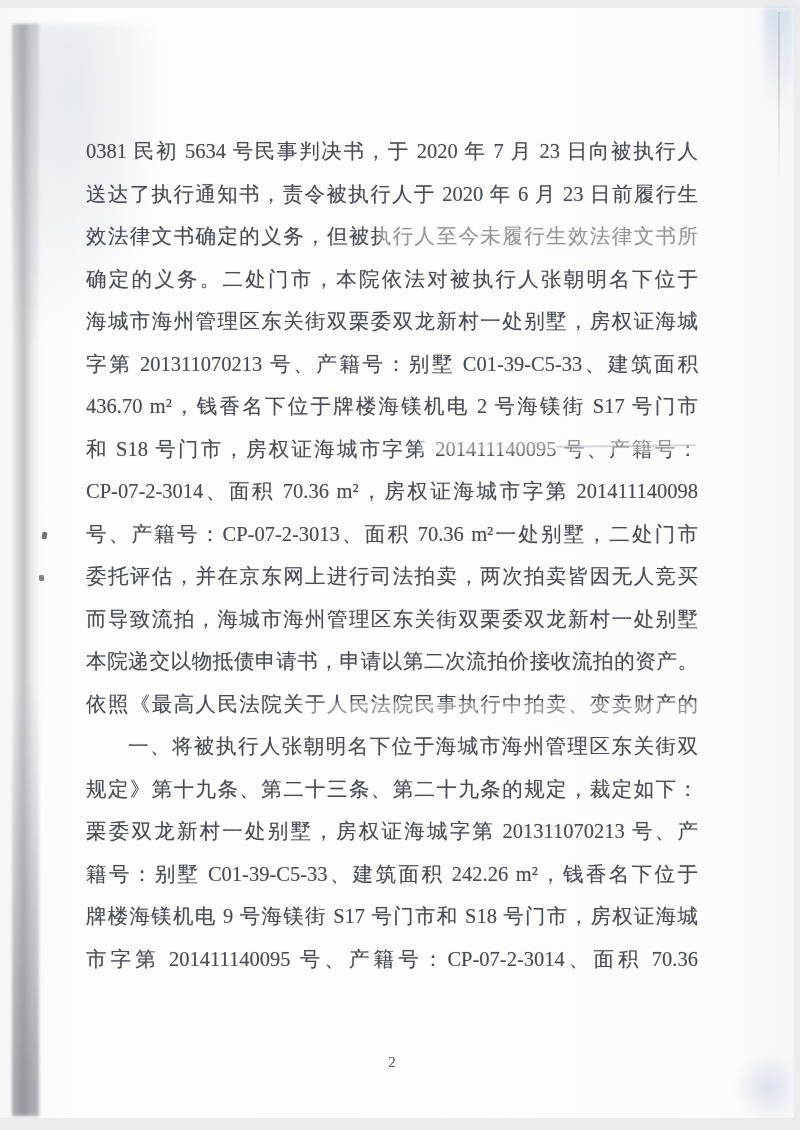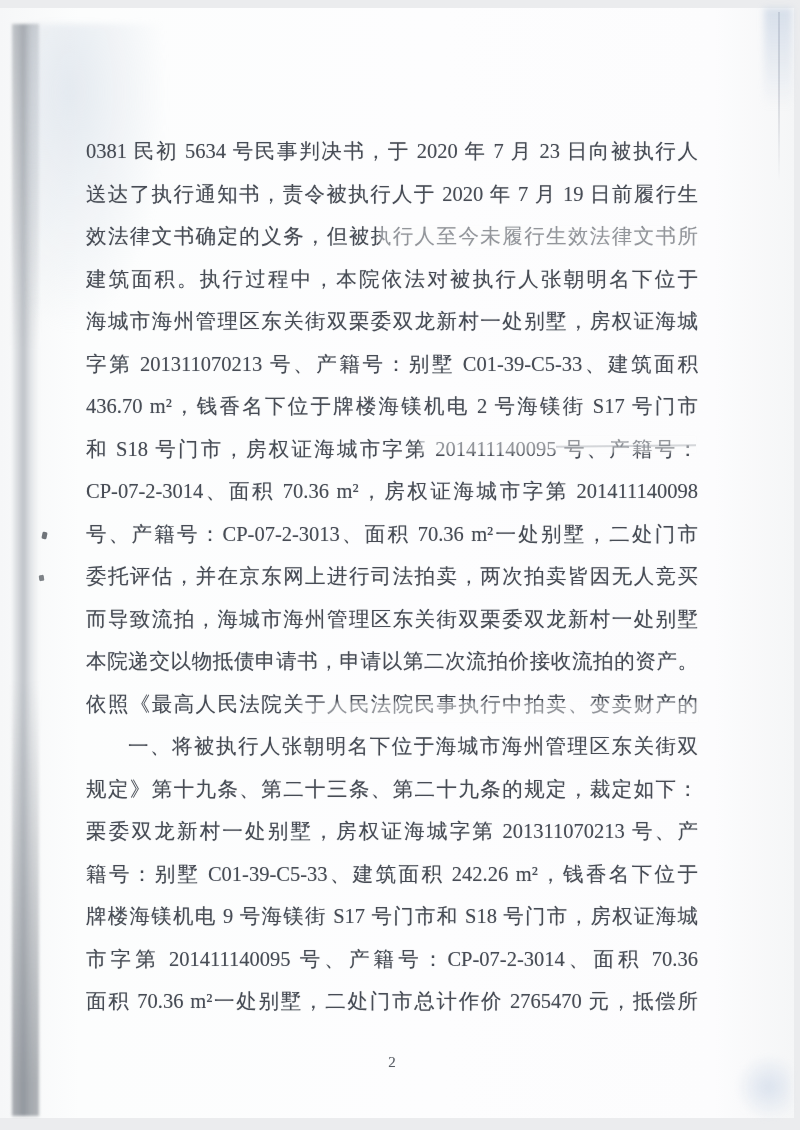--- a/index.html
+++ b/index.html
@@ -82,40 +82,39 @@
   <div class="spine"></div>
   <div class="wash-tl"></div>
   <div class="crease"></div>
   <div class="wash-tr"></div>
   <div class="smudge-br"></div>
   <div class="speck s1"></div>
   <div class="speck s2"></div>
 
   <div class="text-block">
       <div class="line">0381 民初 5634 号民事判决书，于 2020 年 7 月 23 日向被执行人</div>
-      <div class="line">送达了执行通知书，责令被执行人于 2020 年 7 月 19 日前履行生</div>
+      <div class="line">送达了执行通知书，责令被执行人于 2020 年 6 月 23 日前履行生</div>
       <div class="line">效法律文书确定的义务，但被执行人至今未履行生效法律文书所</div>
-      <div class="line">建筑面积。执行过程中，本院依法对被执行人张朝明名下位于</div>
+      <div class="line">确定的义务。二处门市，本院依法对被执行人张朝明名下位于</div>
       <div class="line">海城市海州管理区东关街双栗委双龙新村一处别墅，房权证海城</div>
       <div class="line">字第 201311070213 号、产籍号：别墅 C01-39-C5-33、建筑面积</div>
       <div class="line">436.70 m²，钱香名下位于牌楼海镁机电 2 号海镁街 S17 号门市</div>
       <div class="line">和 S18 号门市，房权证海城市字第 201411140095 号、产籍号：</div>
       <div class="line">CP-07-2-3014、面积 70.36 m²，房权证海城市字第 201411140098</div>
       <div class="line">号、产籍号：CP-07-2-3013、面积 70.36 m²一处别墅，二处门市</div>
       <div class="line">委托评估，并在京东网上进行司法拍卖，两次拍卖皆因无人竞买</div>
       <div class="line">而导致流拍，海城市海州管理区东关街双栗委双龙新村一处别墅</div>
       <div class="line">本院递交以物抵债申请书，申请以第二次流拍价接收流拍的资产。</div>
       <div class="line">依照《最高人民法院关于人民法院民事执行中拍卖、变卖财产的</div>
       <div class="line indent">一、将被执行人张朝明名下位于海城市海州管理区东关街双</div>
       <div class="line">规定》第十九条、第二十三条、第二十九条的规定，裁定如下：</div>
       <div class="line">栗委双龙新村一处别墅，房权证海城字第 201311070213 号、产</div>
       <div class="line">籍号：别墅 C01-39-C5-33、建筑面积 242.26 m²，钱香名下位于</div>
       <div class="line">牌楼海镁机电 9 号海镁街 S17 号门市和 S18 号门市，房权证海城</div>
       <div class="line">市字第 201411140095 号、产籍号：CP-07-2-3014、面积 70.36</div>
-      <div class="line">面积 70.36 m²一处别墅，二处门市总计作价 2765470 元，抵偿所</div>
     </div>
 
   <div class="fade f1"></div>
   <div class="fade f2"></div>
   <div class="fade f3"></div>
   <div class="artifact-line"></div>
 
   <div class="page-number">2</div>
 </div>
 

